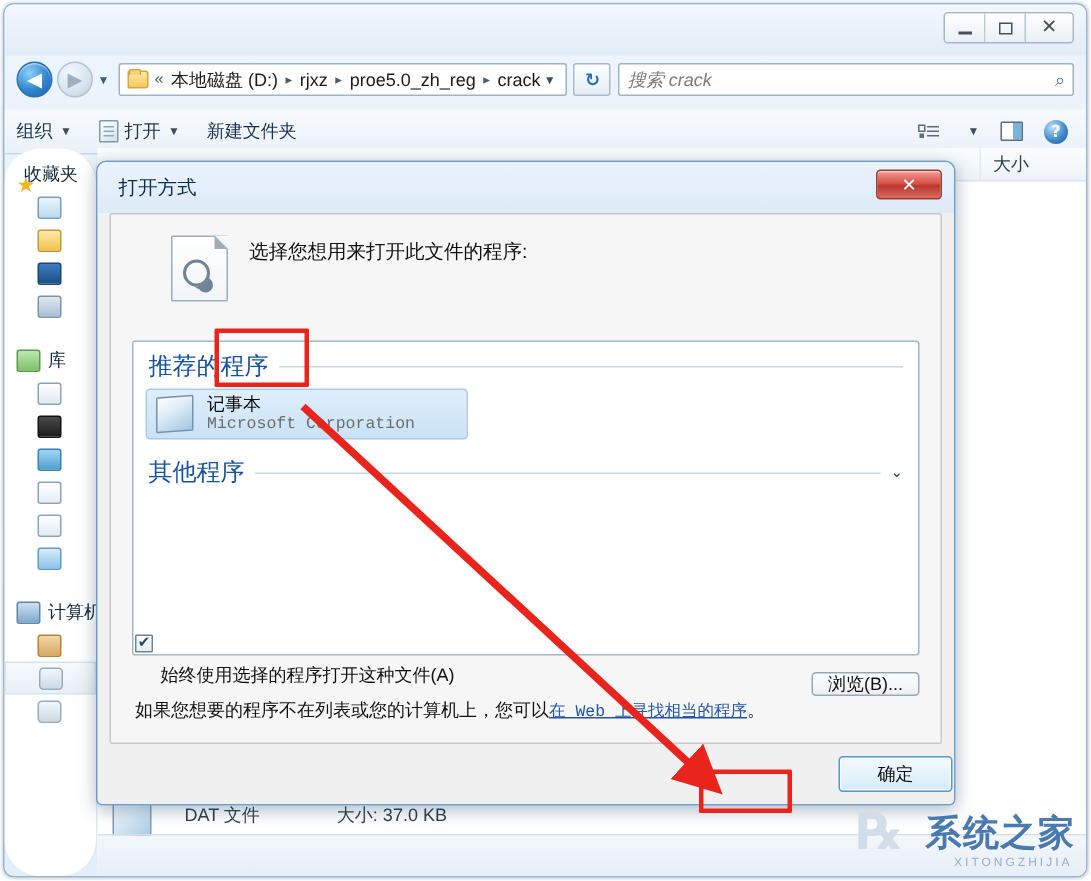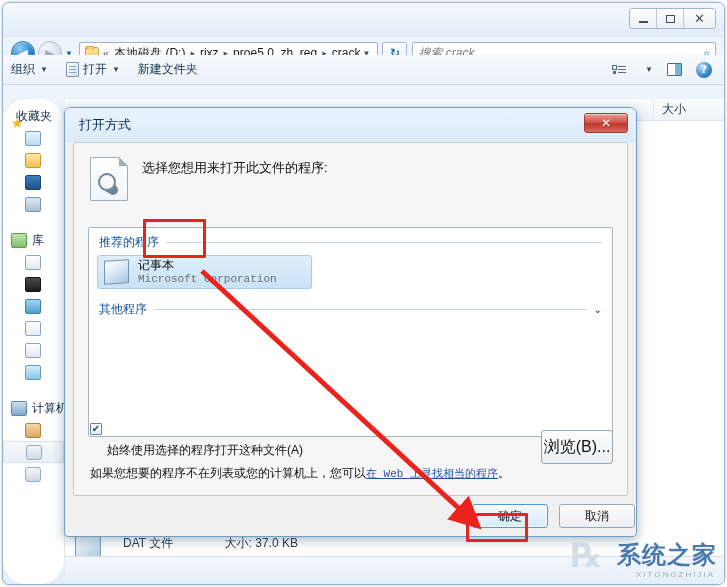--- a/index.html
+++ b/index.html
@@ -94,21 +94,21 @@
   .searchbox {
     margin-left:5px; margin-right:8px; flex:1; height:22px;
     background:#ffffff; border:1px solid #9db3c6; border-radius:2px;
     display:flex; align-items:center; padding:0 5px;
   }
   .searchph { font-size:12px; color:#7b7b7b; font-style:italic; flex:1; }
   .searchicon { color:#3a6ea5; font-size:12px; }
 
   
   .cmdbar {
-    position:absolute; left:0; top:52px; width:100%; height:30px;
+    position:absolute; left:0; top:70px; width:100%; height:30px;
     background: linear-gradient(to bottom,#f7fafd 0%, #eaf1f8 100%);
     border-bottom:1px solid #c9d7e4;
     display:flex; align-items:center; padding:0 8px;
   }
   .cmditem { font-size:12px; color:#16314d; display:flex; align-items:center; margin-right:18px; }
   .cmdcaret { font-size:8px; margin-left:5px; color:#3a4d60; }
   .np-ico {
     width:13px; height:15px; margin-right:4px;
     background:linear-gradient(135deg,#ffffff 0%,#e8f1f8 50%,#cfe0ee 100%);
     border:1px solid #7f98ae; border-radius:1px; position:relative;
@@ -202,21 +202,21 @@
     position:absolute; right:8px; top:5px; width:44px; height:20px;
     border:1px solid #9c3a31; border-radius:3px;
     background:linear-gradient(to bottom,#f09b92 0%, #d9544a 45%, #b9372d 55%, #d86b60 100%);
     color:#ffffff; font-size:12px; font-weight:bold;
     display:flex; align-items:center; justify-content:center;
     font-family:"DejaVu Sans",sans-serif;
     box-shadow: inset 0 1px 0 rgba(255,255,255,.5);
   }
   .dlg-body {
     position:absolute; left:8px; top:34px; right:8px; bottom:40px;
-    background:#f6f6f6; border:1px solid #c8c8c8; border-radius:2px;
+    background:#f6f6f6; border:1px solid #c8c8c8; border-radius:2px;padding-left:24px;
   }
   .dlg-head { display:flex; padding:14px 16px 4px 16px; }
   .fileq-ico {
     width:38px; height:44px; flex:none; position:relative;
     background:linear-gradient(to bottom,#ffffff,#f1f4f7);
     border:1px solid #9fadb9; border-radius:1px;
   }
   .fileq-ico:before{
     content:""; position:absolute; right:-1px; top:-1px;
     border-width:0 9px 9px 0; border-style:solid;
@@ -230,21 +230,21 @@
   .dlg-head-txt { margin-left:14px; padding-top:2px; }
   .dlg-prompt { font-size:13px; color:#111111; margin-bottom:9px; }
   .dlg-file { font-size:12px; color:#111111; }
   .dlg-file .fname { font-family:"Liberation Mono","DejaVu Sans Mono",monospace; font-size:12px; }
 
   .progbox {
     position:absolute; left:14px; right:14px; top:84px; bottom:58px;
     background:#ffffff; border:1px solid #a3b6c6; border-radius:2px;
   }
   .grouphdr { display:flex; align-items:center; padding:6px 10px 0 10px; }
-  .grouphdr .gtxt { font-size:12px; color:#1553a0; white-space:nowrap; }
+  .grouphdr .gtxt { font-size:16px; color:#1553a0; white-space:nowrap; }
   .grouphdr .gline { flex:1; height:1px; background:#c8d6e2; margin-left:7px; }
   .grouphdr .gcaret { margin-left:7px; color:#0b3d7a; font-size:10px; }
 
   .progitem {
     margin:4px 8px 0 8px; height:34px; display:flex; align-items:center;
     padding-left:6px; border:1px solid #a8cbe8; border-radius:3px;
     background:linear-gradient(to bottom,#dfeefb,#c9e2f6);
     width:215px;
   }
   .prog-ico {
@@ -261,24 +261,24 @@
     width:12px; height:12px; border:1px solid #6d8296; border-radius:1px;
     background:linear-gradient(to bottom,#ffffff,#e8eef4);
     display:flex; align-items:center; justify-content:center;
     font-size:10px; color:#20486e; line-height:1;
   }
   .cbl { font-size:12px; color:#111111; margin-left:5px;margin-top:44px; }
   .dlg-note { position:absolute; left:16px; bottom:13px; font-size:12px; color:#111111; }
   .dlg-note a { color:#2354a8; text-decoration:underline;
                 font-family:"Liberation Mono","DejaVu Sans Mono",monospace; font-size:11px; }
   .browsebtn {
-    position:absolute; right:14px; bottom:31px; width:72px; height:34px;
+    position:absolute; right:14px; bottom:31px; width:72px; height:16px;
     border:1px solid #9aa7b3; border-radius:3px;
     background:linear-gradient(to bottom,#fdfdfd,#eceff2);
-    font-size:16px; color:#111111; display:flex; align-items:center; justify-content:center;
+    font-size:12px; color:#111111; display:flex; align-items:center; justify-content:center;
   }
 
   .dlg-footer { position:absolute; right:1px; bottom:8px; display:flex; gap:11px; }
   .btn {
     width:76px; height:24px; border:1px solid #9aa7b3; border-radius:3px;
     background:linear-gradient(to bottom,#fdfdfd,#ebeef1);
     font-size:12px; color:#111111; display:flex; align-items:center; justify-content:center;
   }
   .btn.default {
     border:1px solid #4f9bd9;
@@ -518,23 +518,20 @@
 
       <div class="browsebtn">
         <span>浏览(B)...</span>
       </div>
     </div>
 
     <div class="dlg-footer">
       <div class="btn default">
         <span>确定</span>
       </div>
-      <div class="btn">
-        <span>取消</span>
-      </div>
     </div>
   </div>
 
   <div class="anno-box" id="anno-prog"></div>
   <div class="anno-box" id="anno-ok"></div>
 
   <svg class="anno-arrow" viewBox="0 0 727 587" xmlns="http://www.w3.org/2000/svg">
     <defs>
       <marker id="ahead" markerWidth="7" markerHeight="7" refX="2.2" refY="3.2" orient="auto">
         <path d="M0,0 L6.5,3.2 L0,6.4 z" fill="#e8241c"></path>

